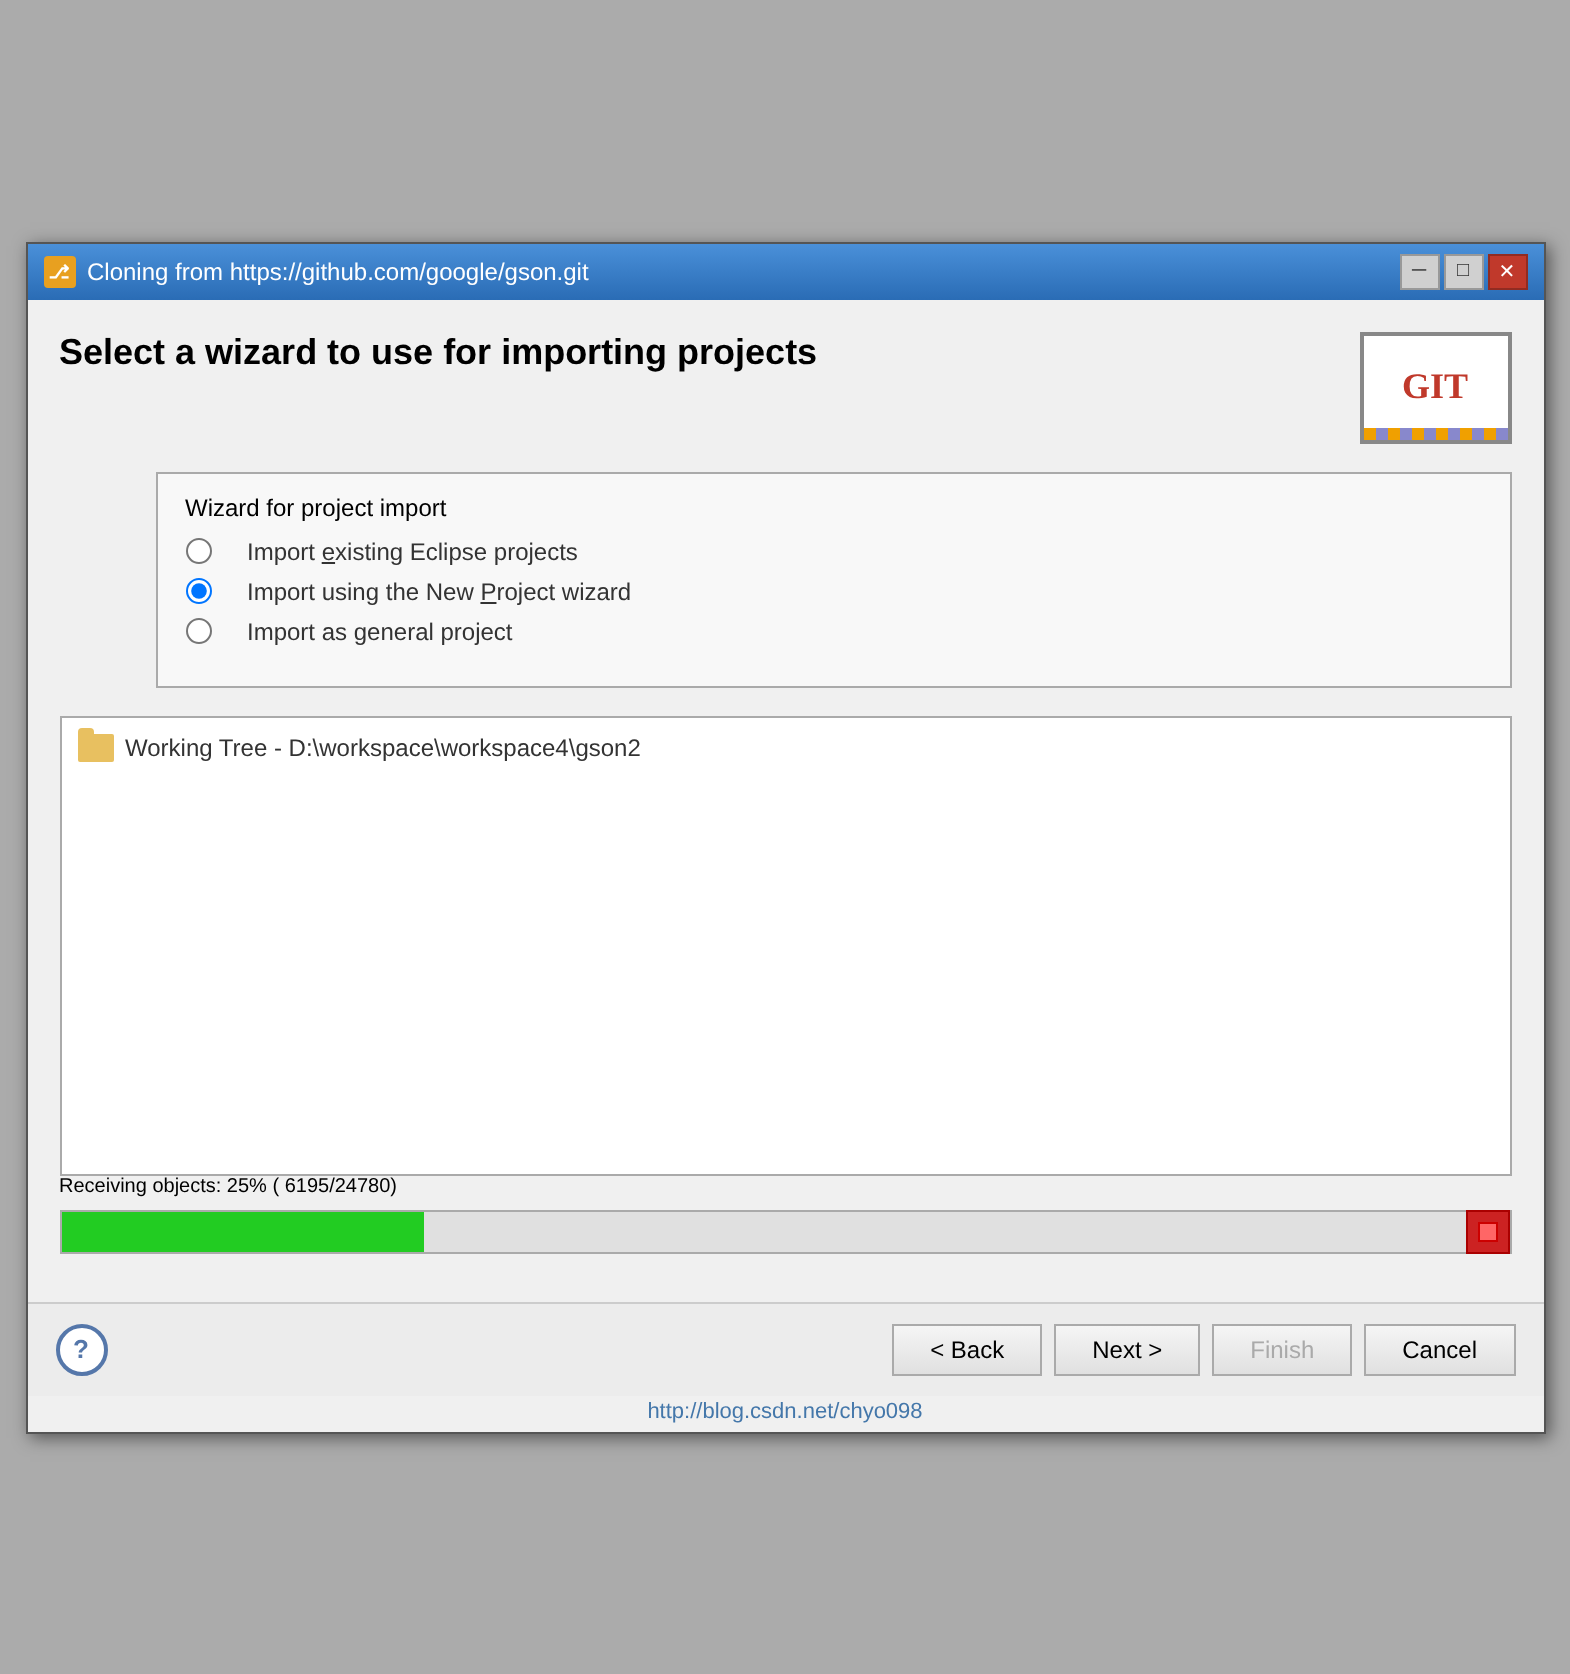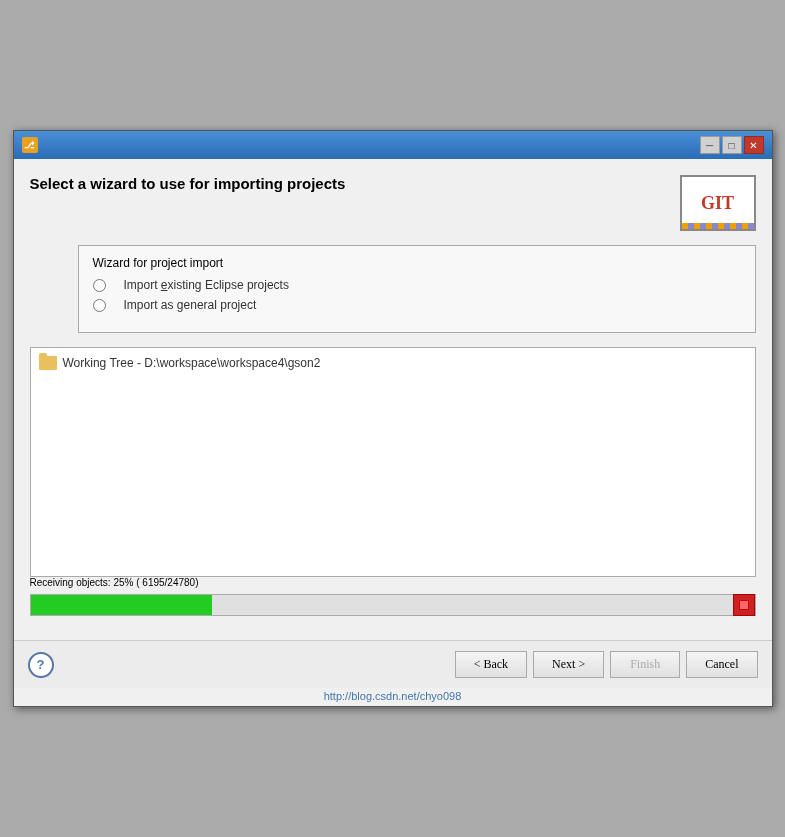--- a/index.html
+++ b/index.html
@@ -73,21 +73,21 @@
       padding: 16px;
       background: #f0f0f0;
     }
     .header-section {
       display: flex;
       justify-content: space-between;
       align-items: flex-start;
       margin-bottom: 14px;
     }
     .header-text h2 {
-      font-size: 15px;
+      font-size: 18px;
       font-weight: bold;
       color: #000;
       margin-bottom: 22px;
     }
     .header-text p {
       font-size: 12px;
       color: #333;
       line-height: 1.4;
     }
     .git-logo {
@@ -218,22 +218,21 @@
       display: flex;
       gap: 6px;
     }
     .btn {
       padding: 5px 18px;
       background: linear-gradient(to bottom, #f5f5f5, #e0e0e0);
       border: 1px solid #aaa;
       font-size: 12px;
       cursor: pointer;
       min-width: 70px;
-      text-align: center;
-      font-family: Liberation Serif, serif;
+      text-align: left;
     }
     .btn:disabled {
       color: #aaa;
     }
     .help-btn {
       width: 26px;
       height: 26px;
       border-radius: 50%;
       border: 2px solid #5577aa;
       color: #5577aa;
@@ -254,20 +253,21 @@
     .underline { text-decoration: underline; }
   </style>
 </head>
 <body>
 
 <div class="window">
 
   <div class="title-bar">
     <div class="title-bar-left">
       <div class="title-icon">⎇</div>
+      <span class="title-text">Cloning from https://github.com/google/gson.git</span>
     </div>
     <div class="title-buttons">
       <div class="title-btn">─</div>
       <div class="title-btn">□</div>
       <div class="title-btn close">✕</div>
     </div>
   </div>
 
   <div class="content">
 
@@ -279,20 +279,24 @@
         <span>GIT</span>
         <div class="git-logo-stripe"></div>
       </div>
     </div>
 
     <div class="group-box">
       <div class="group-title">Wizard for project import</div>
       <div class="radio-option">
         <input type="radio" name="wizard" id="opt1" style="">
         <label for="opt1">Import <span class="underline">e</span>xisting Eclipse projects</label>
+      </div>
+      <div class="radio-option">
+        <input type="radio" name="wizard" id="opt2" checked="" style="">
+        <label for="opt2">Import using the New <span class="underline">P</span>roject wizard</label>
       </div>
       <div class="radio-option">
         <input type="radio" name="wizard" id="opt3" style="">
         <label for="opt3">Import as <span class="underline">g</span>eneral project</label>
       </div>
     </div>
 
     <div class="tree-box">
       <div class="tree-item">
         <span class="folder-icon"></span>

